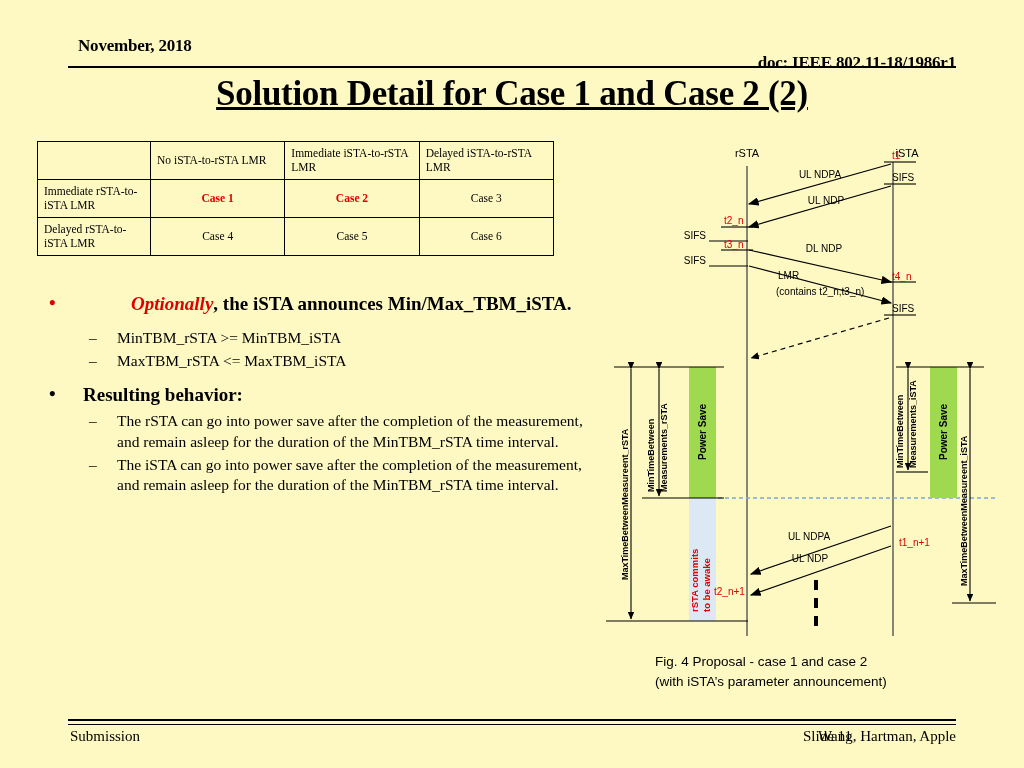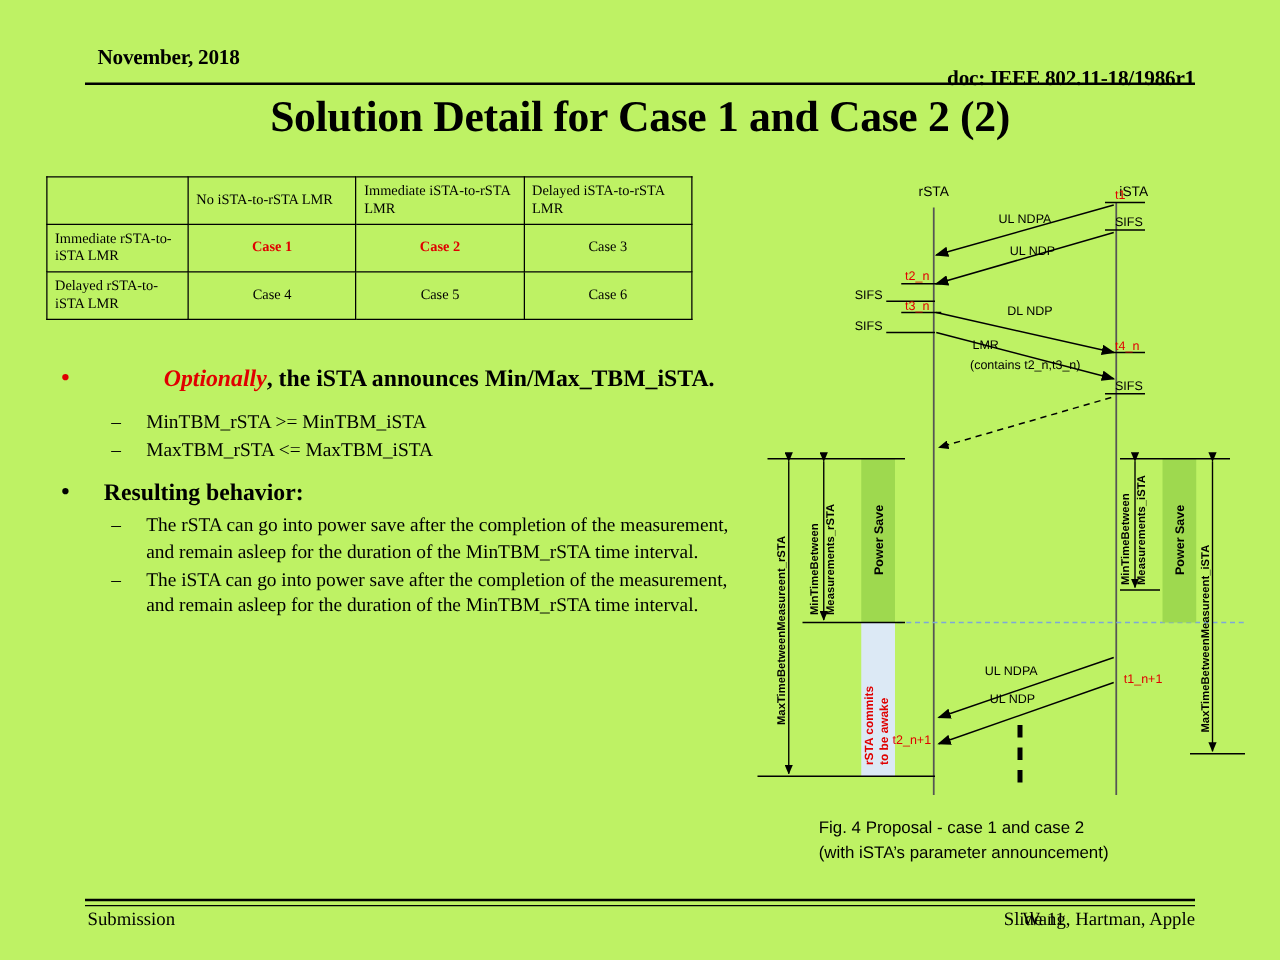--- a/index.html
+++ b/index.html
@@ -6,21 +6,21 @@
   html, body {
     margin: 0; padding: 0;
     width: 1024px; height: 768px;
     background: #ffffff;
     font-family: "Liberation Serif", serif;
     overflow: hidden;
   }
   #slide {
     position: relative;
     width: 1024px; height: 768px;
-    background: #bef264;
+    background: #fef9c3;
   }
 
   
   .hdr-date {
     position: absolute; left: 78px; top: 36px;
     font-family: "Liberation Serif", serif;
     font-weight: bold; font-size: 17px; color: #000;
     letter-spacing: -0.2px;
   }
   .hdr-doc {
@@ -33,20 +33,21 @@
     position: absolute; left: 68px; top: 66px;
     width: 888px; height: 0;
     border-top: 2px solid #000;
   }
   .slide-title {
     position: absolute; left: 0; top: 74px;
     width: 1024px; text-align: center;
     font-family: "Liberation Serif", serif;
     font-weight: bold; font-size: 35px; color: #000;
     letter-spacing: -0.3px;
+    text-decoration: underline;
   }
 
   
   .case-table {
     position: absolute; left: 37px; top: 141px;
     width: 517px;
     border-collapse: collapse;
     table-layout: fixed;
   }
   .case-table td {

